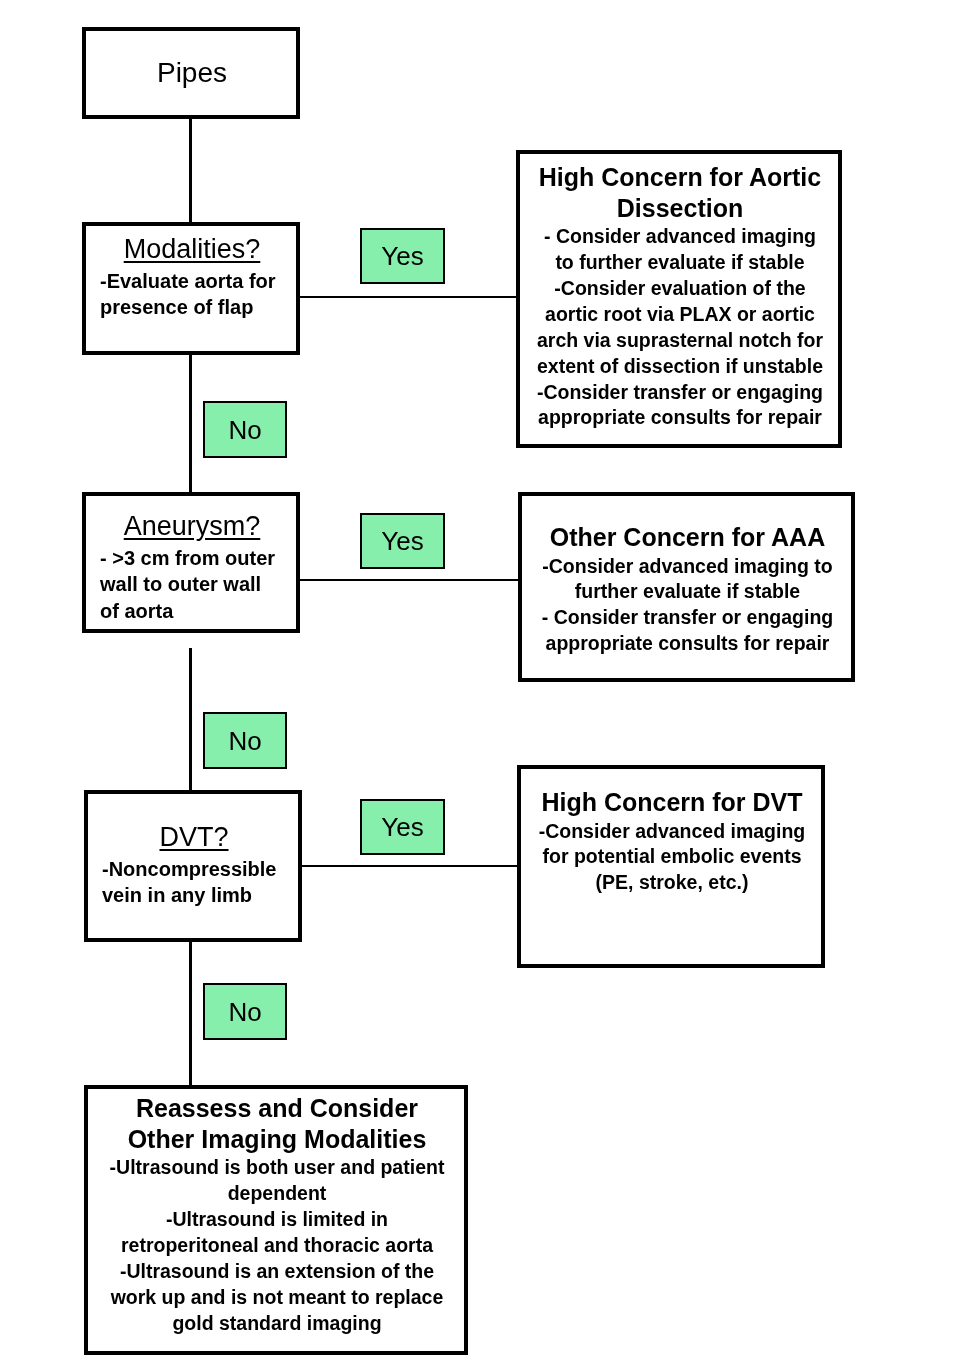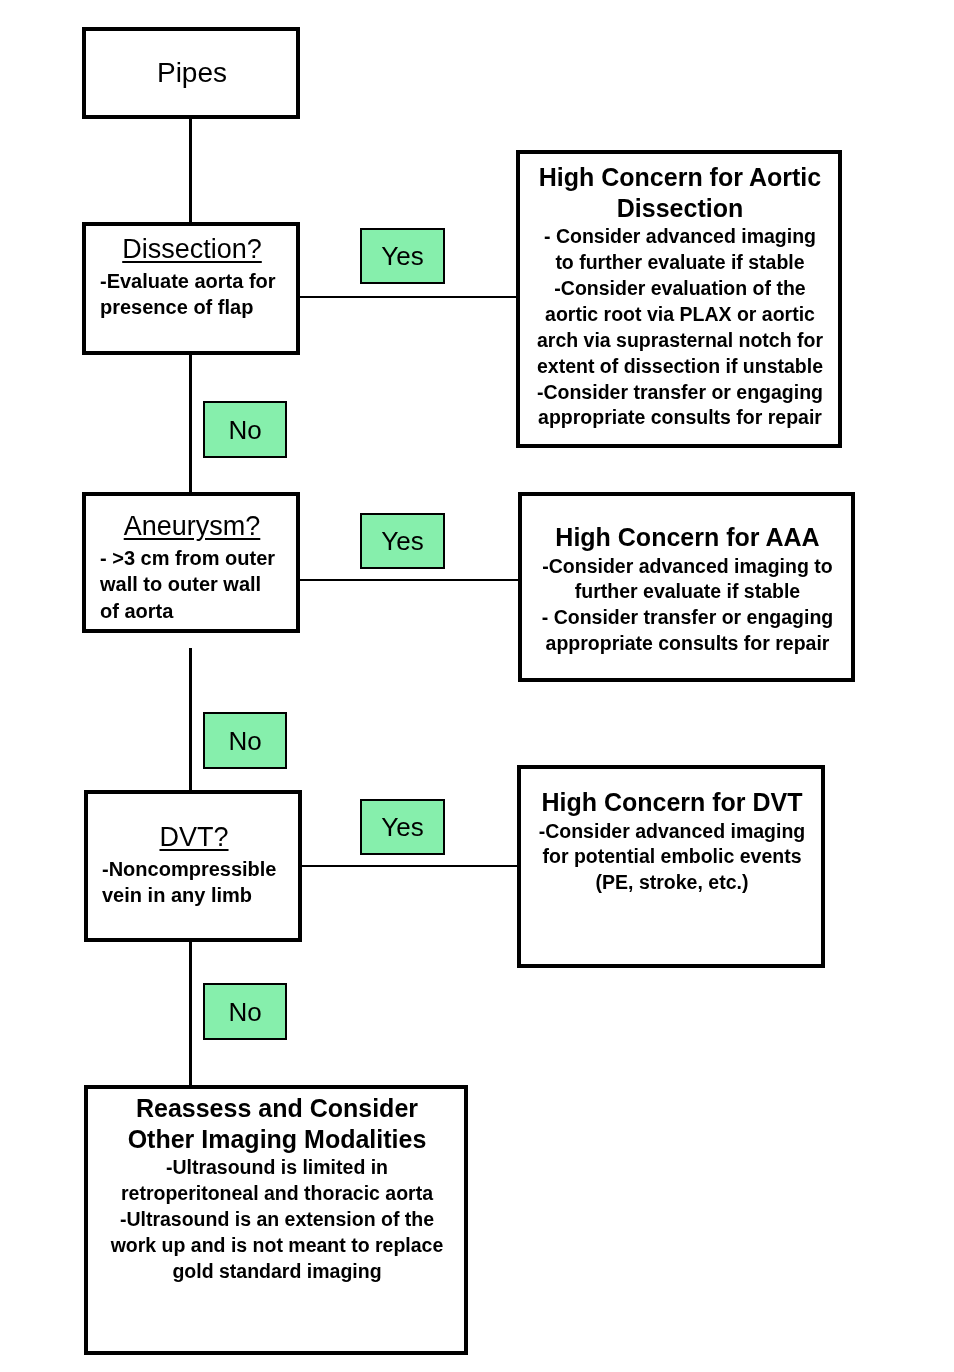--- a/index.html
+++ b/index.html
@@ -112,21 +112,21 @@
   <div class="line v" style="left:189px; top:940px; height:145px;"></div>
 
   <div class="node" style="left:82px; top:27px; width:218px; height:92px; display:flex; align-items:center; justify-content:center;">
     <div class="node-inner" style="width:100%;">
       <span class="plain-title">Pipes</span>
     </div>
   </div>
 
   <div class="node" style="left:82px; top:222px; width:218px; height:133px;">
     <div class="node-inner" style="padding-top:8px;">
-      <span class="q-title">Dissection?</span>
+      <span class="q-title">Modalities?</span>
       <span class="q-body">-Evaluate aorta for presence of flap</span>
     </div>
   </div>
 
   <div class="label-box" style="left:360px; top:228px; width:85px; height:56px;">
     <span>Yes</span>
   </div>
 
   <div class="node" style="left:516px; top:150px; width:326px; height:298px;">
     <div class="node-inner" style="padding-top:8px;">
@@ -149,21 +149,21 @@
       <span class="q-body">- &gt;3 cm from outer wall to outer wall of aorta</span>
     </div>
   </div>
 
   <div class="label-box" style="left:360px; top:513px; width:85px; height:56px;">
     <span>Yes</span>
   </div>
 
   <div class="node" style="left:518px; top:492px; width:337px; height:190px;">
     <div class="node-inner" style="padding-top:26px;">
-      <span class="out-title">High Concern for AAA</span>
+      <span class="out-title">Other Concern for AAA</span>
       <span class="out-body">
         <span class="ln">-Consider advanced imaging to further evaluate if stable</span>
         <span class="ln">- Consider transfer or engaging appropriate consults for repair</span>
       </span>
     </div>
   </div>
 
   <div class="label-box" style="left:203px; top:712px; width:84px; height:57px;">
     <span>No</span>
   </div>
@@ -189,19 +189,20 @@
   </div>
 
   <div class="label-box" style="left:203px; top:983px; width:84px; height:57px;">
     <span>No</span>
   </div>
 
   <div class="node" style="left:84px; top:1085px; width:384px; height:270px;">
     <div class="node-inner" style="padding-top:4px;">
       <span class="out-title">Reassess and Consider Other Imaging Modalities</span>
       <span class="out-body">
+        <span class="ln">-Ultrasound is both user and patient dependent</span>
         <span class="ln">-Ultrasound is limited in retroperitoneal and thoracic aorta</span>
         <span class="ln">-Ultrasound is an extension of the work up and is not meant to replace gold standard imaging</span>
       </span>
     </div>
   </div>
 
 </div>
 
 </body></html>

